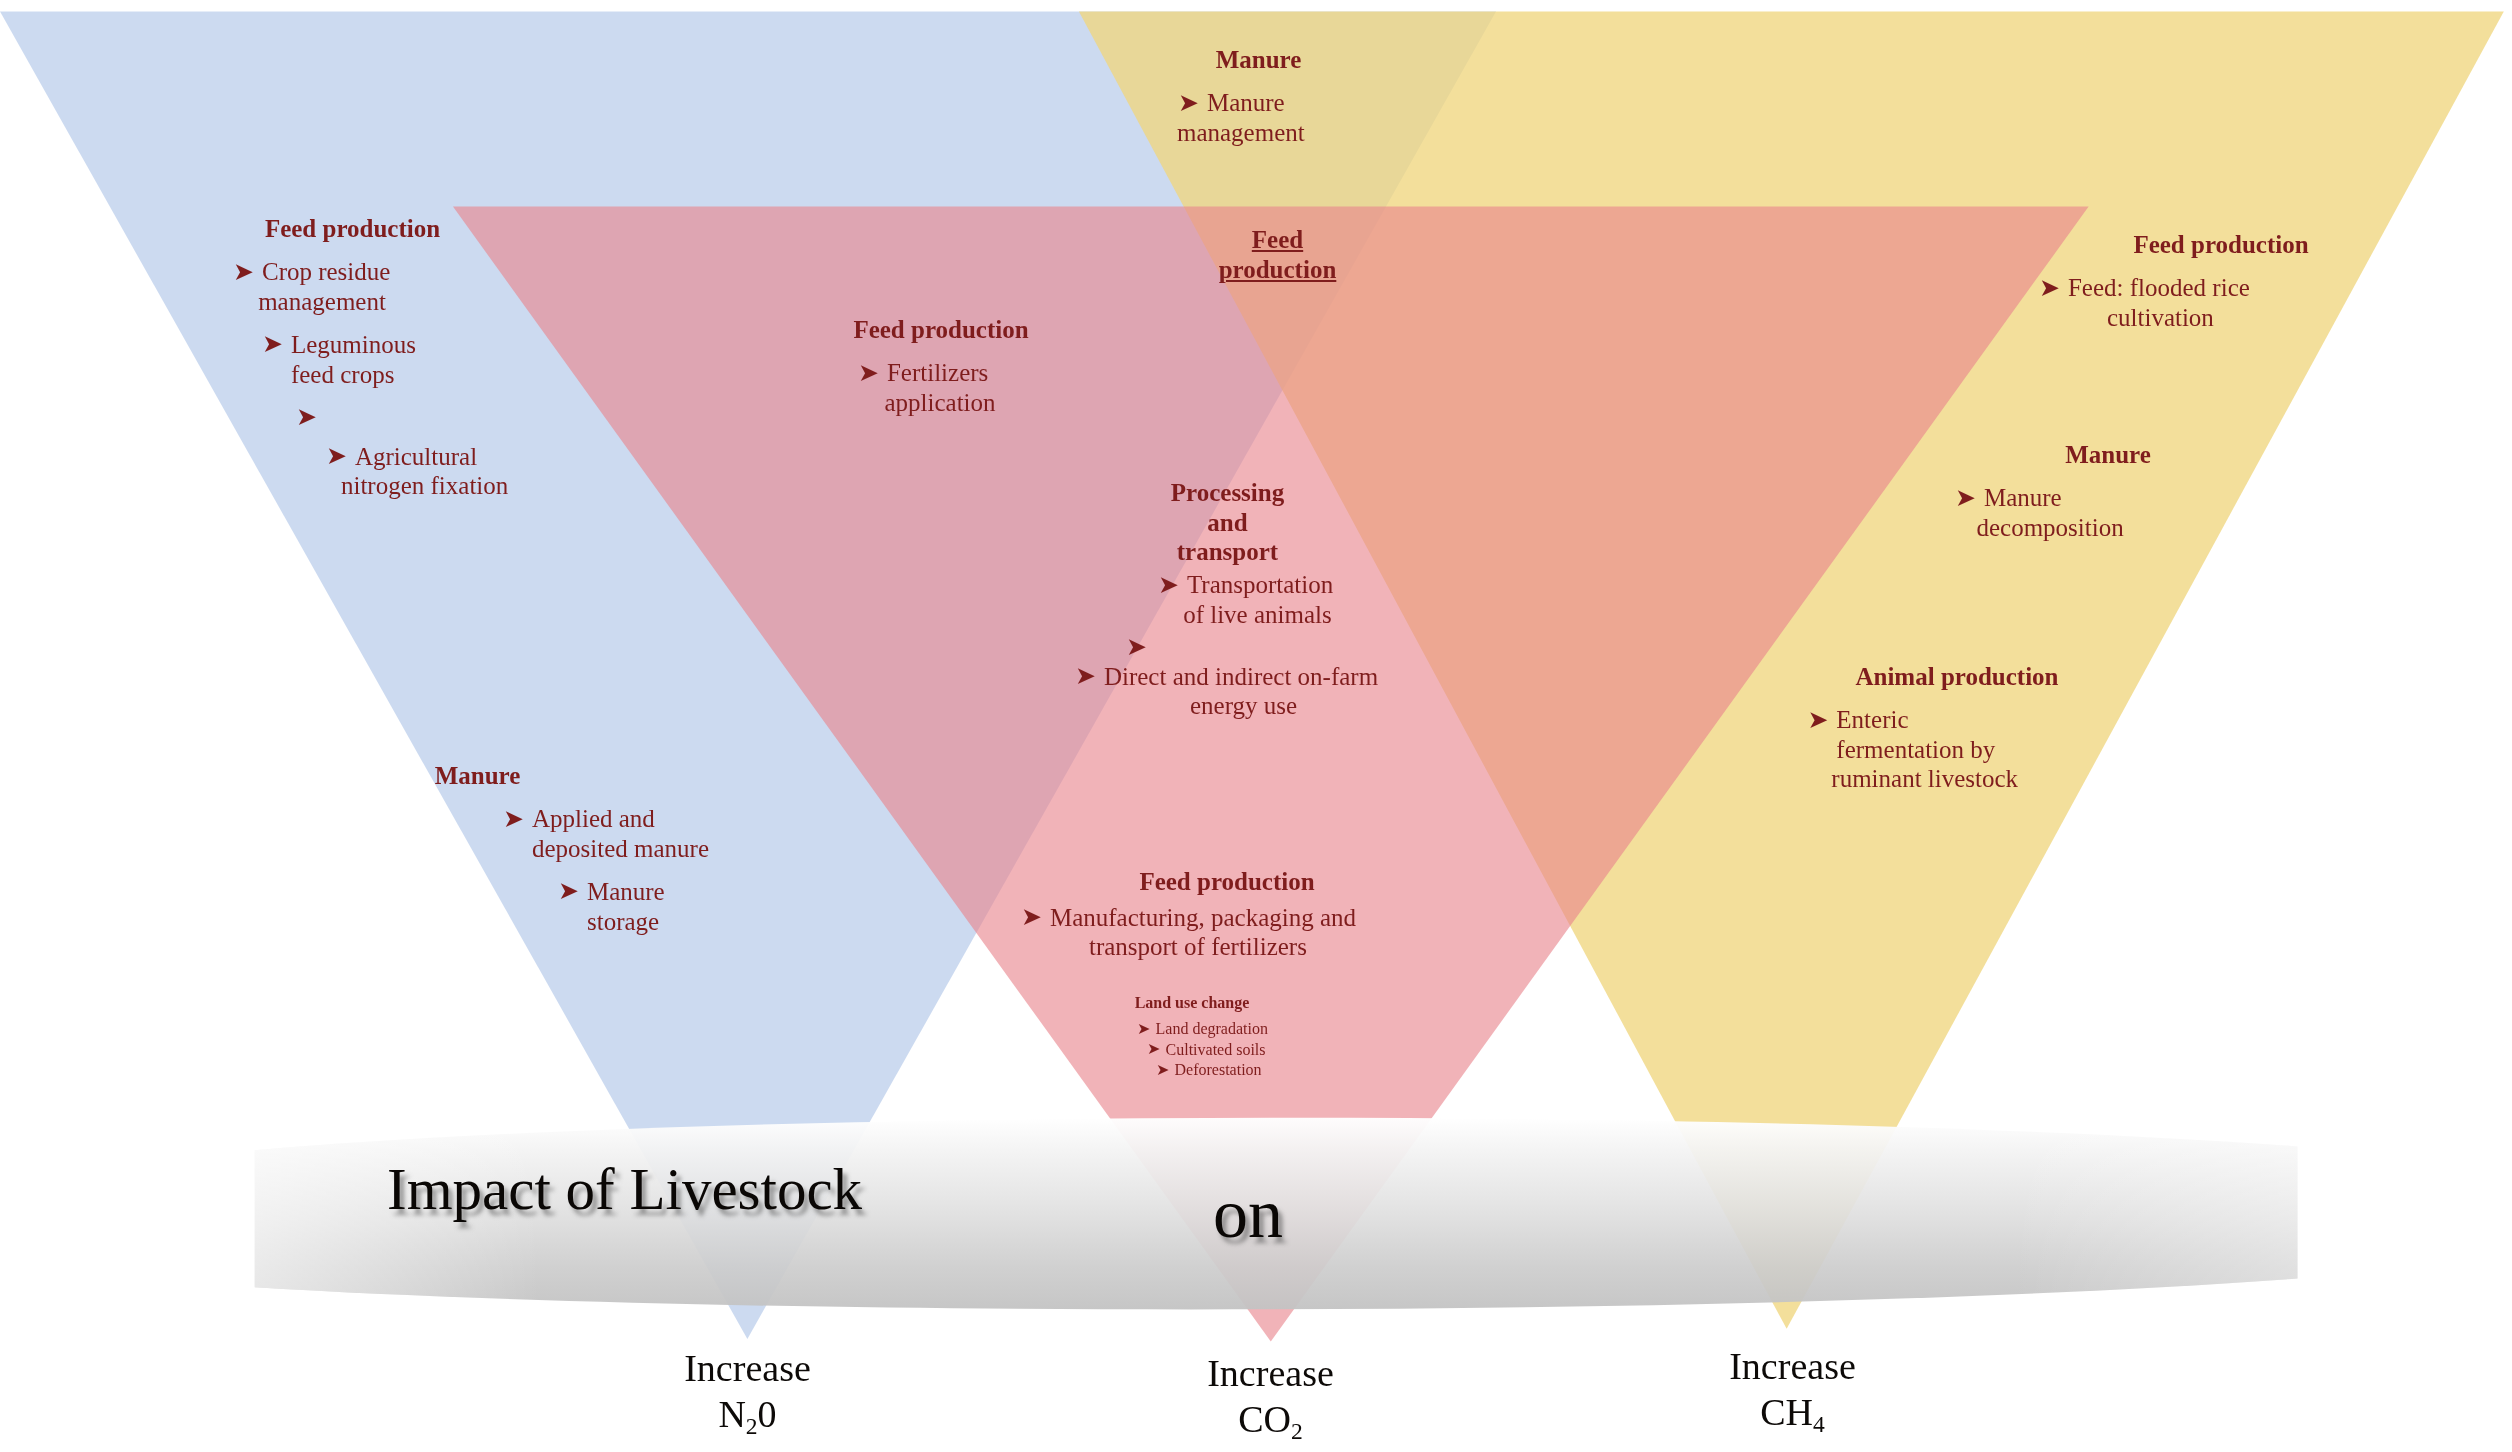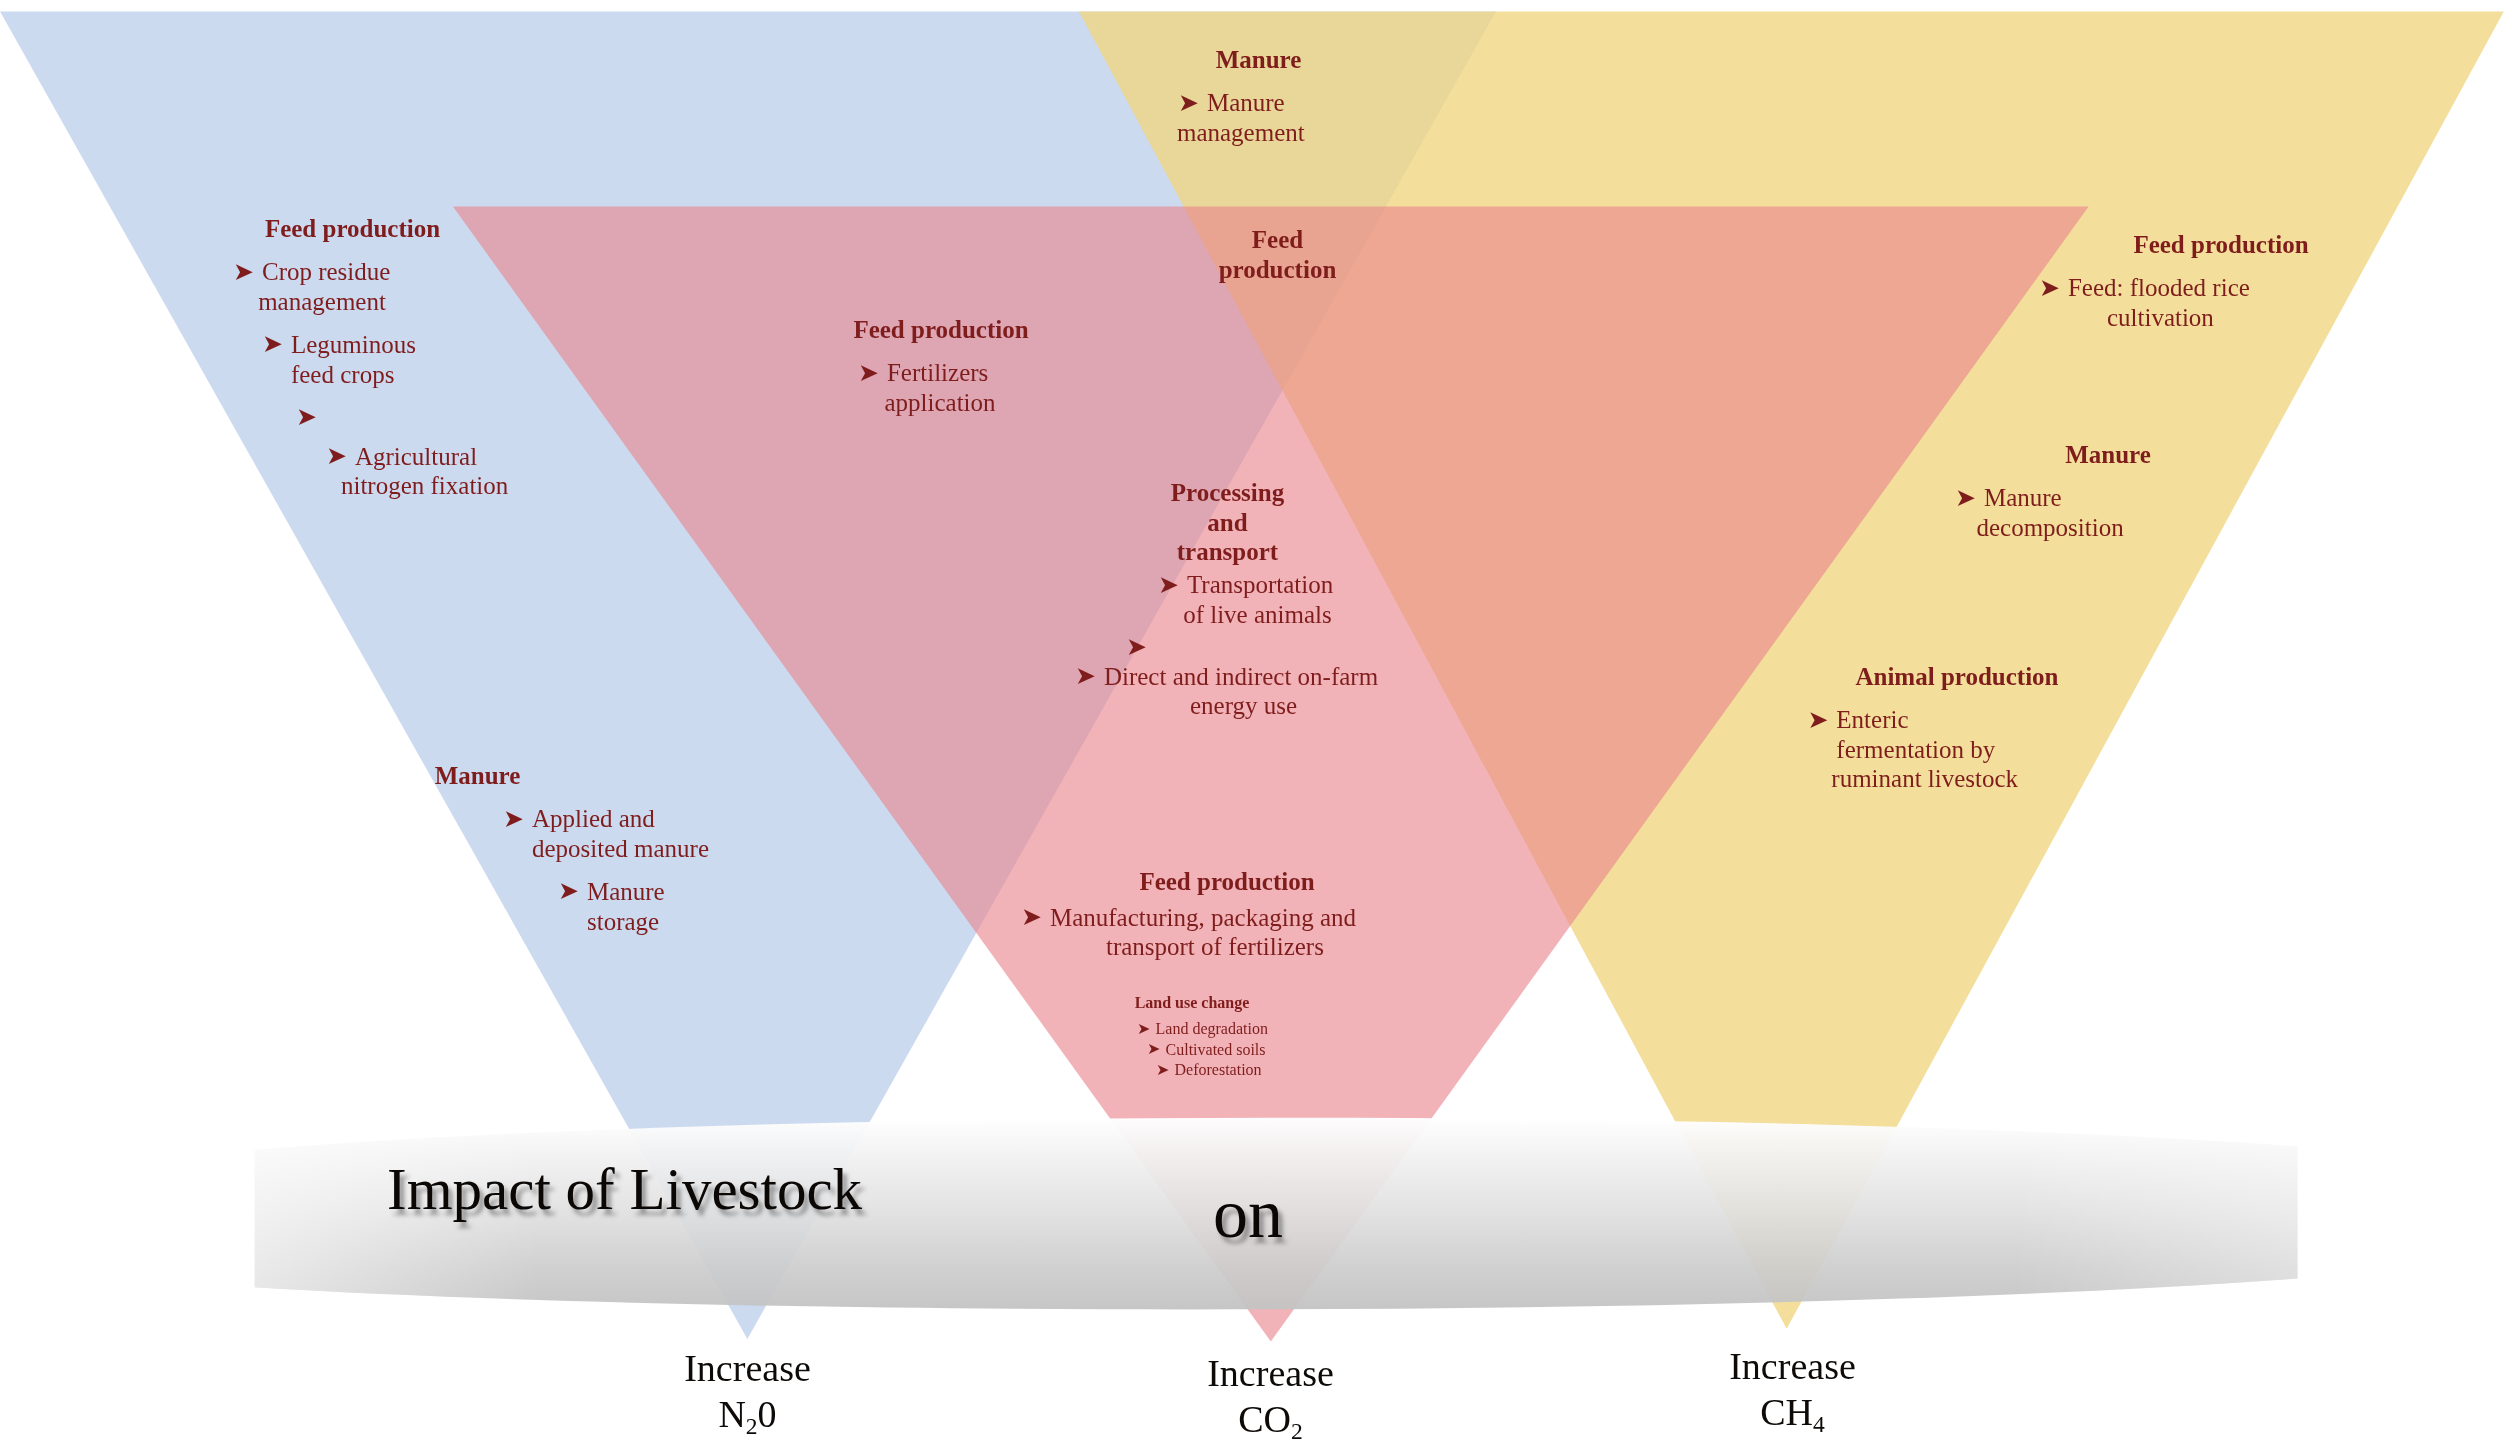--- a/index.html
+++ b/index.html
@@ -148,21 +148,21 @@
     <div class="gap"></div>
     <div class="bul" style="padding-left:39px;">
       <span class="gl">➤</span>
       <span class="tx">
         <span>Manure</span><br>
         <span style="display:inline-block;margin-left:-30px;">management</span>
       </span>
     </div>
   </div>
 
-  <div class="blk hdr" style="left:1183px;top:225px;width:189px;font-size:25px;">
+  <div class="blk hdr" style="left:1183px;top:225px;width:189px;font-size:25px;text-decoration:underline;">
     <div>Feed</div>
     <div>production</div>
   </div>
 
   <div class="blk" style="left:1013px;top:478px;width:440px;font-size:25px;">
     <div class="hdr" style="width:189px;margin-left:120px;">
       <div>Processing</div>
       <div>and</div>
       <div>transport</div>
     </div>
@@ -184,21 +184,21 @@
       </span>
     </div>
   </div>
 
   <div class="blk" style="left:1007px;top:867px;width:478px;font-size:25px;">
     <div class="hdr" style="width:440px;">Feed production</div>
     <div class="bul" style="padding-left:14px;margin-top:6.3px;">
       <span class="gl">➤</span>
       <span class="tx">
         <span>Manufacturing, packaging and</span><br>
-        <span style="display:inline-block;margin-left:56px;">transport of fertilizers</span>
+        <span style="display:inline-block;margin-left:39px;">transport of fertilizers</span>
       </span>
     </div>
   </div>
 
   <div class="blk" style="left:1016px;top:994px;width:403px;font-size:16px;">
     <div class="hdr" style="width:352px;">Land use change</div>
     <div class="bul" style="padding-left:121px;margin-top:7.5px;">
       <span class="gl">➤</span>
       <span class="tx">Land degradation</span>
     </div>

